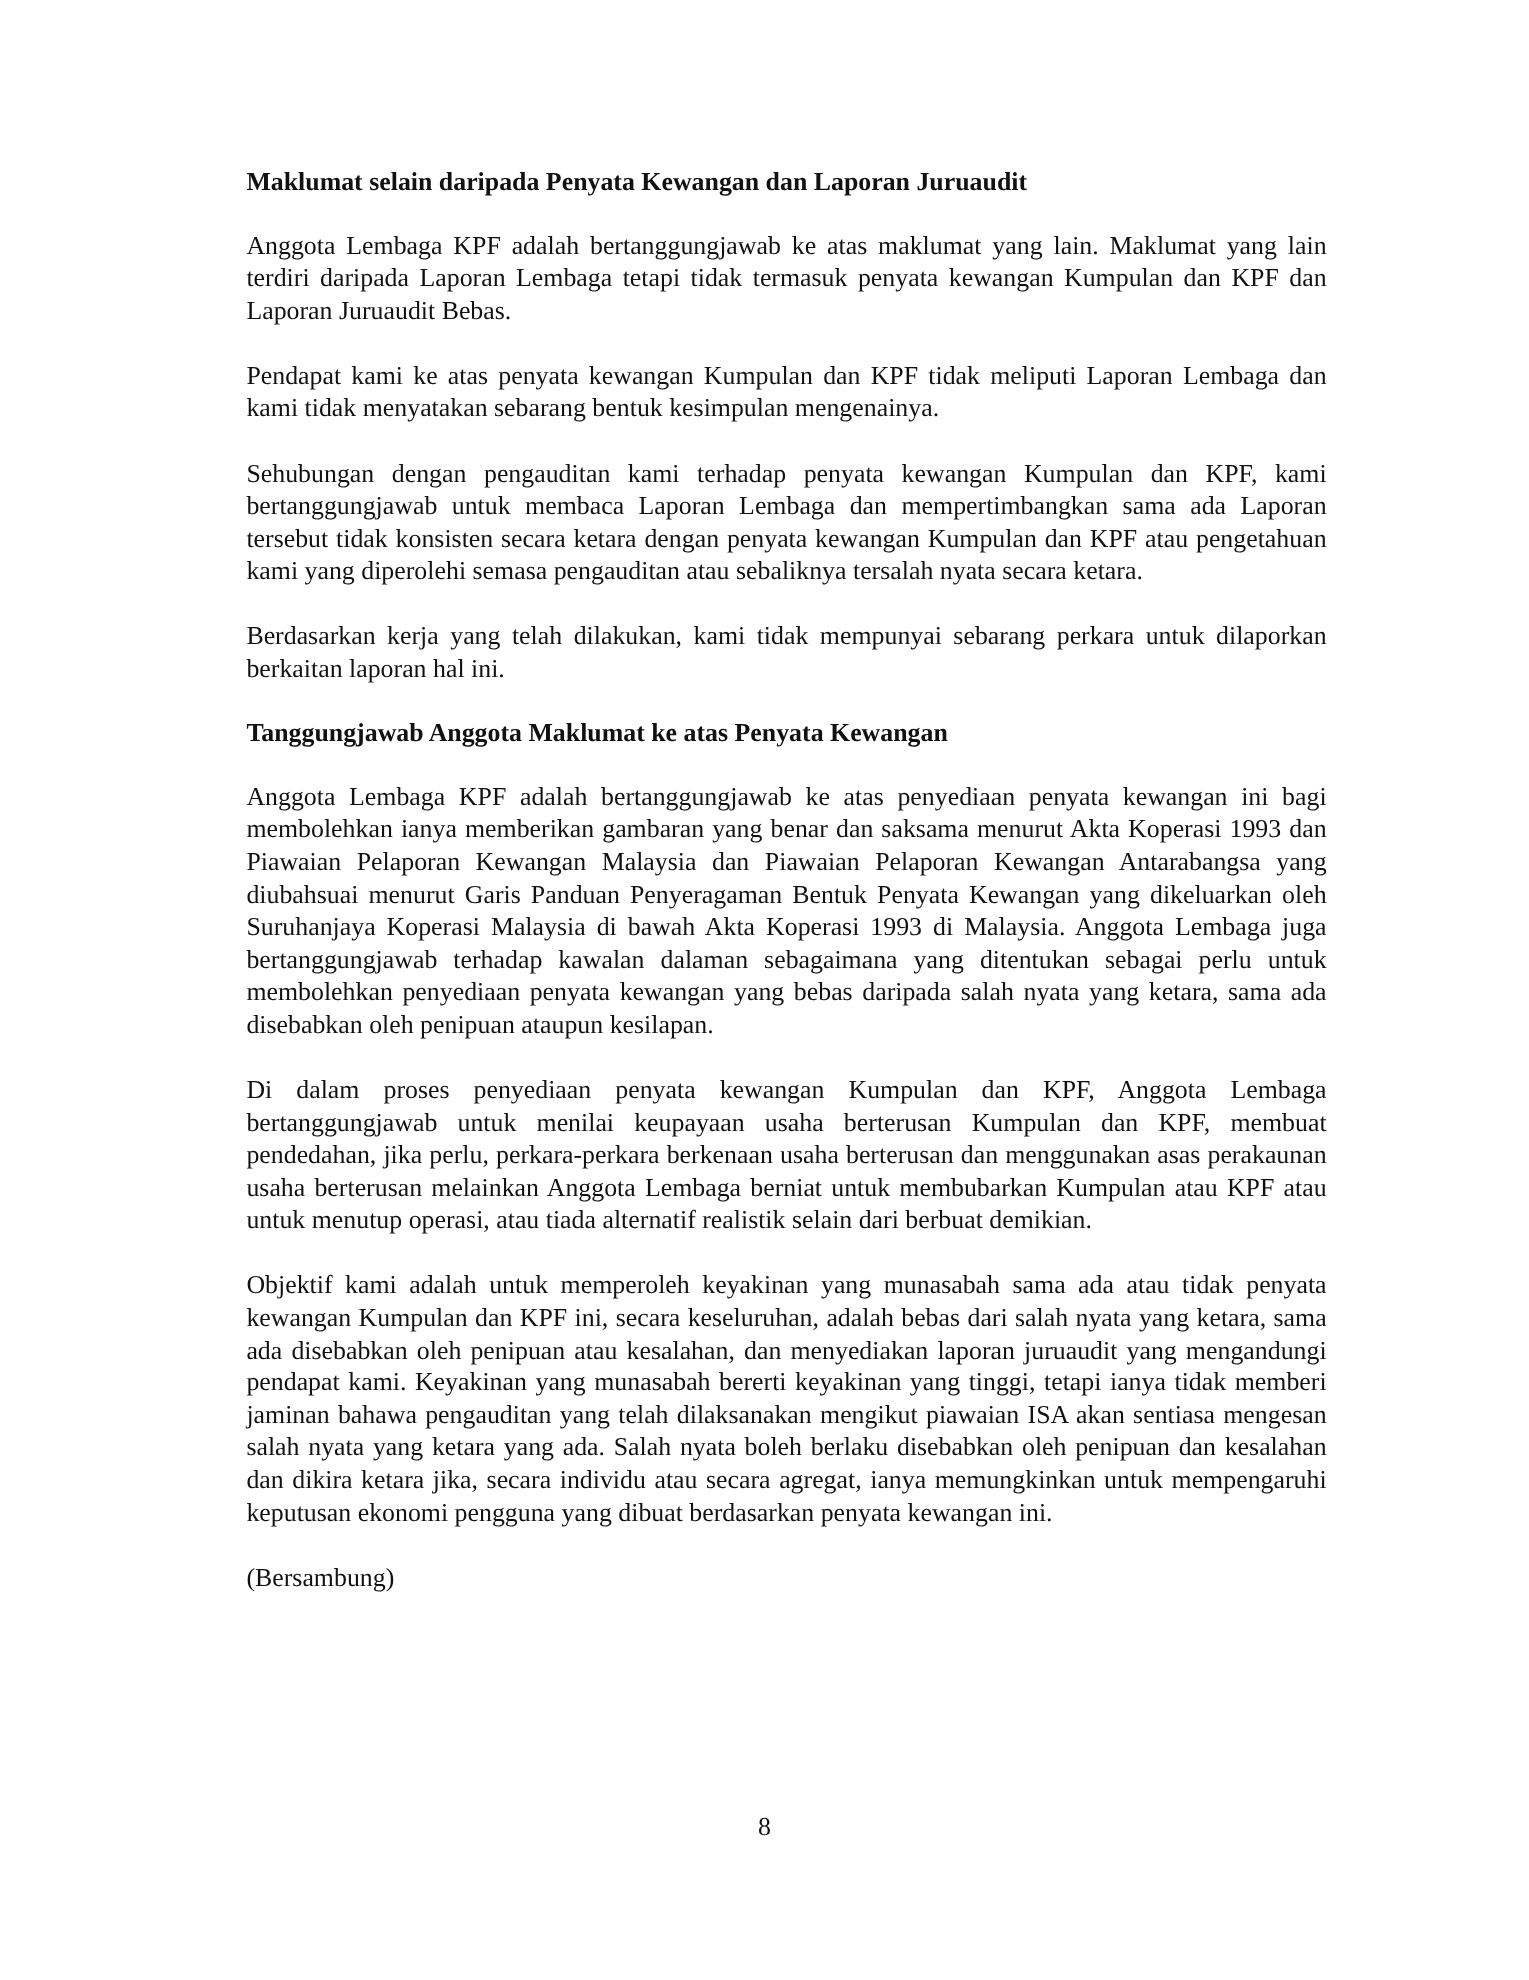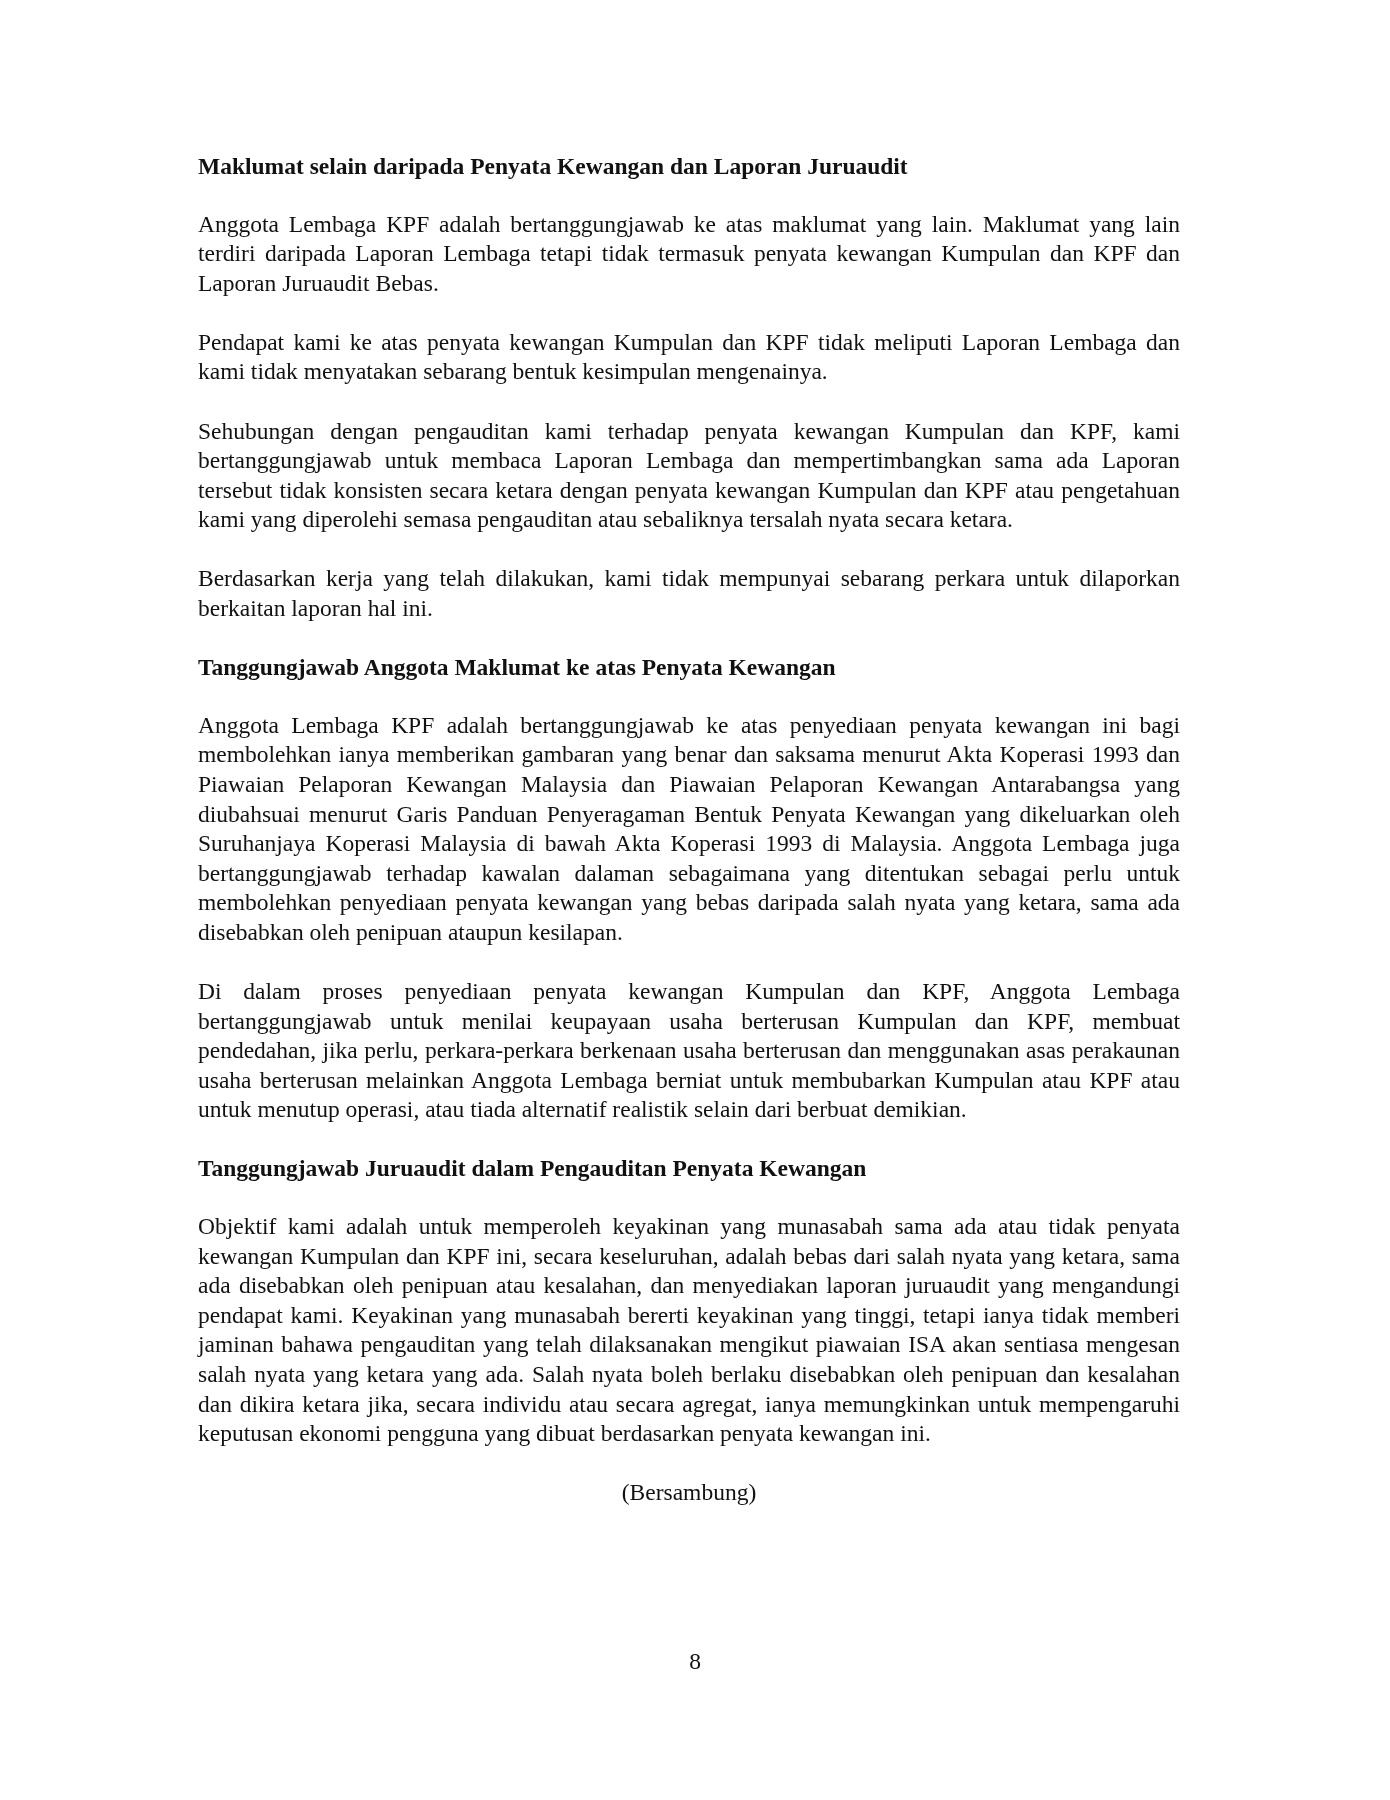--- a/index.html
+++ b/index.html
@@ -1,37 +1,37 @@
 <!DOCTYPE html>
 <html><head>
 <meta charset="utf-8">
 <style>
   html, body { margin: 0; padding: 0; background: #ffffff; }
   body { width: 1390px; height: 1800px; position: relative; overflow: hidden; }
   .page {
     position: absolute;
-    left: 198px;
+    left: 224px;
     top: 152px;
     width: 982px;
     font-family: "Liberation Serif", "DejaVu Serif", serif;
     font-size: 23.5px;
     line-height: 29.6px;
     color: #111111;
   }
   h2 {
     font-size: 23.5px;
     font-weight: bold;
     margin: 0 0 28px 0;
     line-height: 29.6px;
   }
   p {
     margin: 0 0 29.5px 0;
     text-align: justify;
   }
-  .cont { margin-top: 0; text-align: center; }
+  .cont { margin-top: 0; text-align: left; }
   .page-number {
     position: absolute;
     left: 0; width: 1390px;
     top: 1648px;
     text-align: center;
     font-family: "Liberation Serif", "DejaVu Serif", serif;
     font-size: 23.5px;
     color: #111111;
   }
 </style>
@@ -47,20 +47,19 @@
     <p>Berdasarkan kerja yang telah dilakukan, kami tidak mempunyai sebarang perkara untuk dilaporkan berkaitan laporan hal ini.</p>
   </section>
 
   <section>
     <h2>Tanggungjawab Anggota Maklumat ke atas Penyata Kewangan</h2>
     <p>Anggota Lembaga KPF adalah bertanggungjawab ke atas penyediaan penyata kewangan ini bagi membolehkan ianya memberikan gambaran yang benar dan saksama menurut Akta Koperasi 1993 dan Piawaian Pelaporan Kewangan Malaysia dan Piawaian Pelaporan Kewangan Antarabangsa yang diubahsuai menurut Garis Panduan Penyeragaman Bentuk Penyata Kewangan yang dikeluarkan oleh Suruhanjaya Koperasi Malaysia di bawah Akta Koperasi 1993 di Malaysia. Anggota Lembaga juga bertanggungjawab terhadap kawalan dalaman sebagaimana yang ditentukan sebagai perlu untuk membolehkan penyediaan penyata kewangan yang bebas daripada salah nyata yang ketara, sama ada disebabkan oleh penipuan ataupun kesilapan.</p>
     <p>Di dalam proses penyediaan penyata kewangan Kumpulan dan KPF, Anggota Lembaga bertanggungjawab untuk menilai keupayaan usaha berterusan Kumpulan dan KPF, membuat pendedahan, jika perlu, perkara-perkara berkenaan usaha berterusan dan menggunakan asas perakaunan usaha berterusan melainkan Anggota Lembaga berniat untuk membubarkan Kumpulan atau KPF atau untuk menutup operasi, atau tiada alternatif realistik selain dari berbuat demikian.</p>
   </section>
 
   <section>
-    <h2>Tanggungjawab Juruaudit dalam Pengauditan Penyata Kewangan</h2>
     <p>Objektif kami adalah untuk memperoleh keyakinan yang munasabah sama ada atau tidak penyata kewangan Kumpulan dan KPF ini, secara keseluruhan, adalah bebas dari salah nyata yang ketara, sama ada disebabkan oleh penipuan atau kesalahan, dan menyediakan laporan juruaudit yang mengandungi pendapat kami. Keyakinan yang munasabah bererti keyakinan yang tinggi, tetapi ianya tidak memberi jaminan bahawa pengauditan yang telah dilaksanakan mengikut piawaian ISA akan sentiasa mengesan salah nyata yang ketara yang ada. Salah nyata boleh berlaku disebabkan oleh penipuan dan kesalahan dan dikira ketara jika, secara individu atau secara agregat, ianya memungkinkan untuk mempengaruhi keputusan ekonomi pengguna yang dibuat berdasarkan penyata kewangan ini.</p>
   </section>
 
   <p class="cont">(Bersambung)</p>
 </div>
 
 <div class="page-number">8</div>
 
 </body></html>

